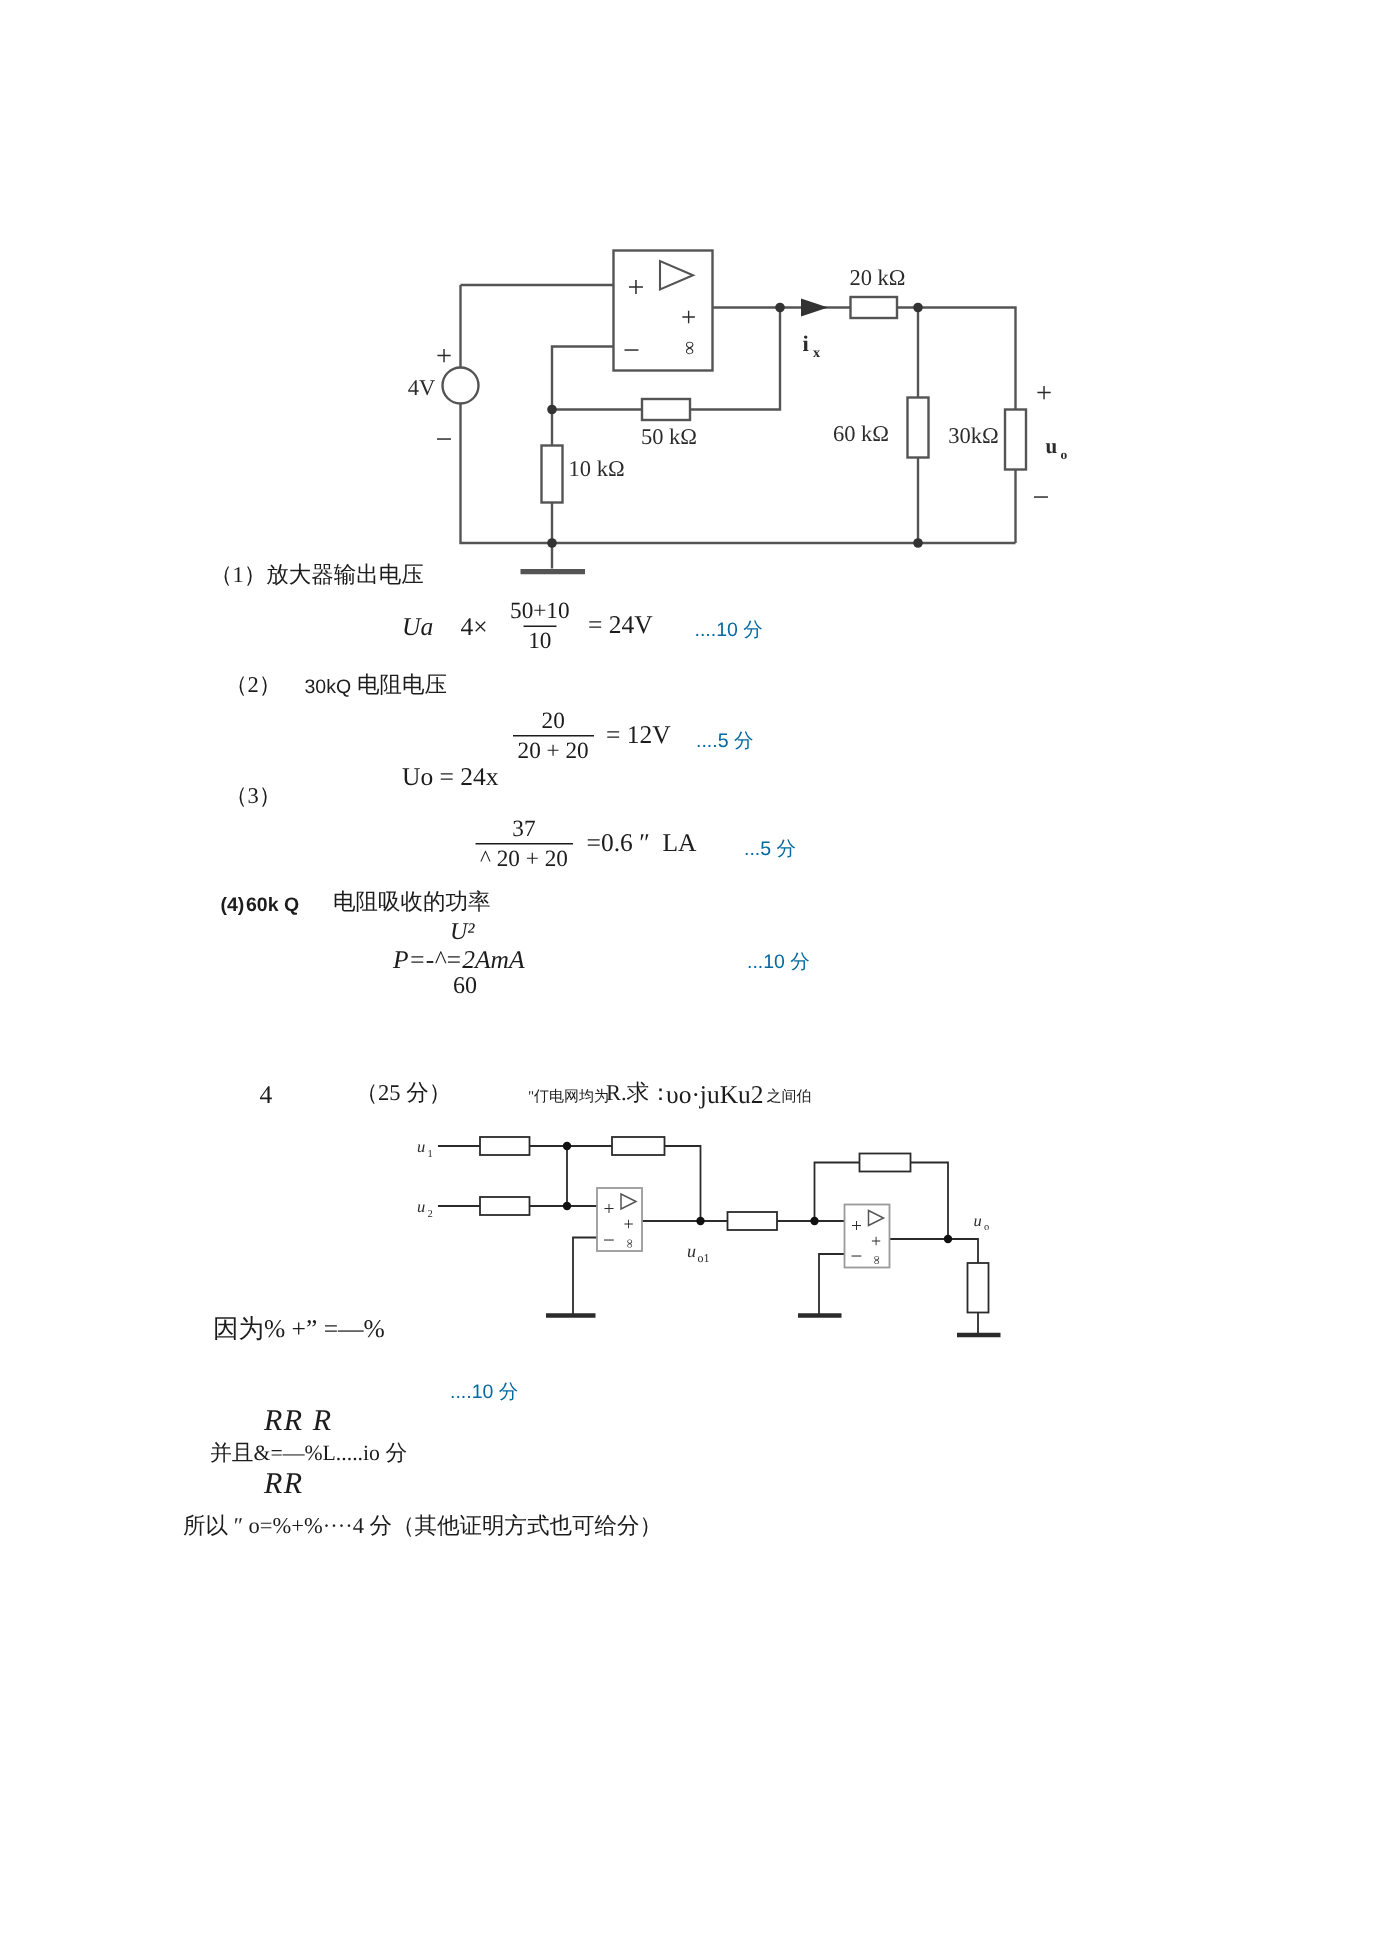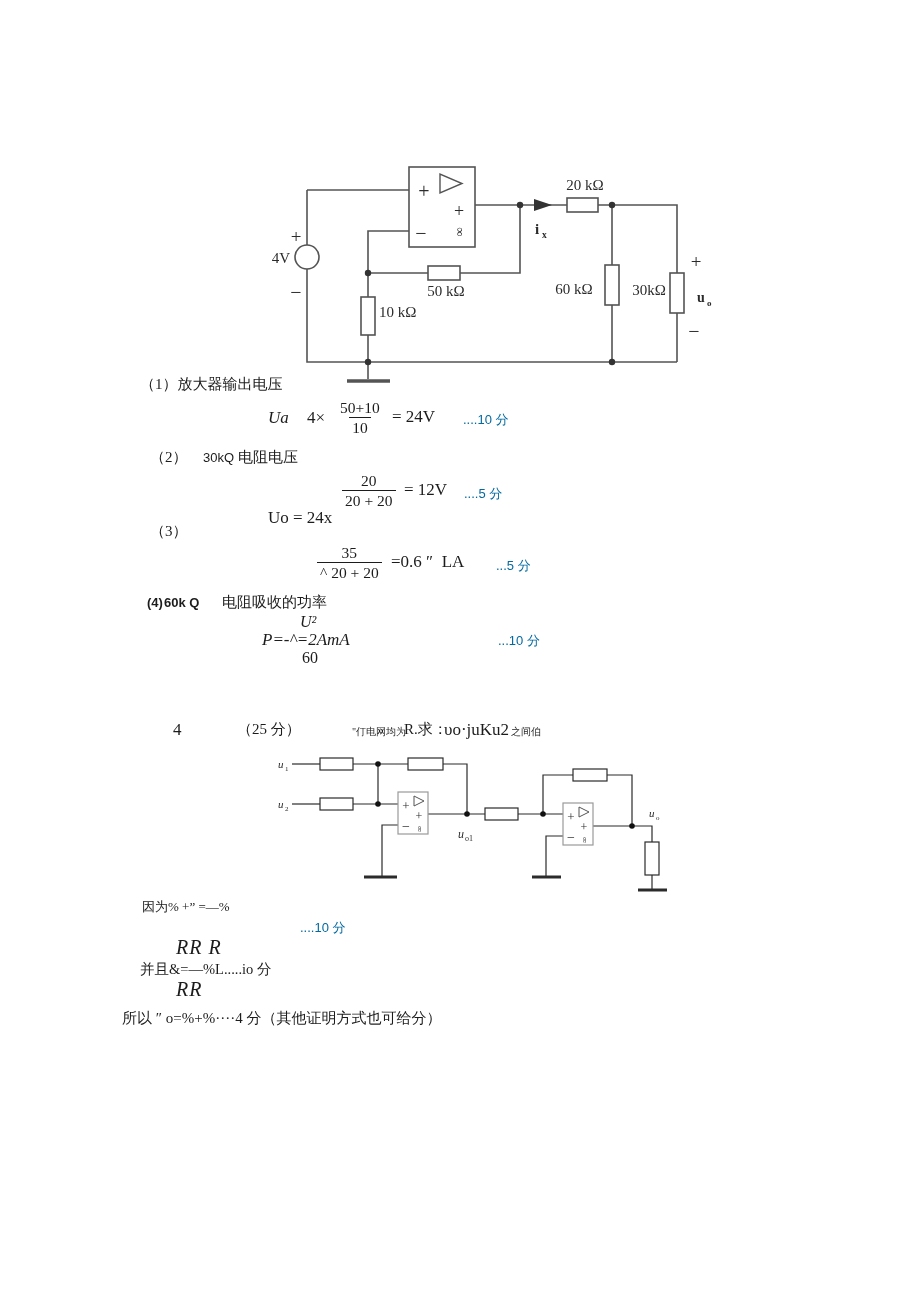--- a/index.html
+++ b/index.html
@@ -102,21 +102,21 @@
   <span class="abs math" style="left:268px;top:508px">Uo = 24x</span>
   <div class="frac" style="left:342px;top:471px">
     <span class="num">20</span>
     <span class="den">20 + 20</span>
   </div>
   <span class="abs math" style="left:404px;top:480px">= 12V</span>
   <span class="abs score" style="left:464px;top:487px">....5 分</span>
 
   <span class="abs cjk" style="left:150px;top:523px">（3）</span>
   <div class="frac" style="left:317px;top:543px">
-    <span class="num">35</span>
+    <span class="num">37</span>
     <span class="den">^ 20 + 20</span>
   </div>
   <span class="abs math" style="left:391px;top:552px">=0.6 ″  LA</span>
   <span class="abs score" style="left:496px;top:559px">...5 分</span>
 
   <span class="abs cjk-sm" style="left:147px;top:596px;font-weight:600">(4)</span>
   <span class="abs cjk-sm" style="left:164px;top:596px;font-weight:700">60k Q</span>
   <span class="abs cjk" style="left:222px;top:594px">电阻吸收的功率</span>
 
   <span class="abs math it" style="left:300px;top:613px;font-size:16px">U²</span>
@@ -186,20 +186,20 @@
     <text x="571" y="821" font-size="13" text-anchor="middle">+</text>
     <text x="571" y="842" font-size="14" text-anchor="middle">−</text>
     <path d="M579 807 L579 817 L589 812 Z" stroke="#555" fill="none"></path>
     <text x="584" y="831" font-size="12" text-anchor="middle">+</text>
     <text x="585" y="843" font-size="8.5" text-anchor="middle" transform="rotate(90 585 840)">∞</text>
 
     <text x="649" y="817" font-size="11" font-style="italic">u</text>
     <text x="656" y="820" font-size="7">o</text>
   </svg>
 
-  <span class="abs cjk" style="left:142px;top:900px;font-size:13px">因为% +” =—%</span>
+  <span class="abs cjk" style="left:142px;top:876px;font-size:17px">因为% +” =—%</span>
   <span class="abs score" style="left:300px;top:921px">....10 分</span>
   <span class="abs rrline" style="left:176px;top:936px">RR R</span>
   <span class="abs cjk" style="left:140px;top:961px;font-size:14.5px">并且&amp;=—%L.....io 分</span>
   <span class="abs rrline" style="left:176px;top:978px">RR</span>
   <span class="abs cjk" style="left:122px;top:1010px">所以 ″ o=%+%····4 分（其他证明方式也可给分）</span>
 
 </div>
 
 </body></html>

